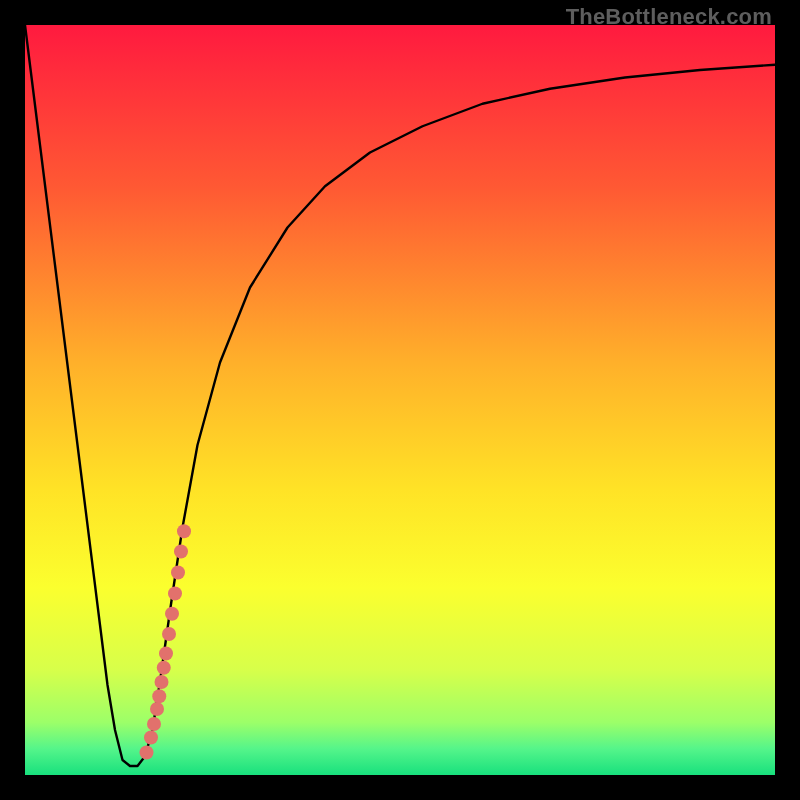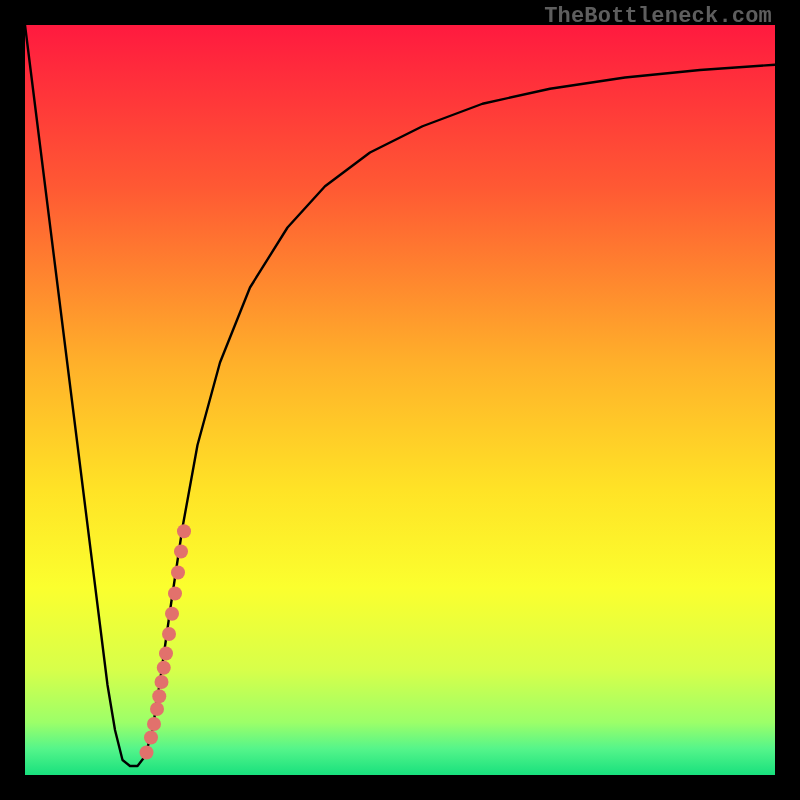--- a/index.html
+++ b/index.html
@@ -9,21 +9,20 @@
     height: 800px;
     overflow: hidden;
     background: #000;
     font-family: Arial, Helvetica, sans-serif;
   }
   .frame {
     position: absolute;
     left: 0; top: 0;
     width: 800px; height: 800px;
     background: #000;
-    font-family: Liberation Mono, monospace;
   }
   .plot {
     position: absolute;
     left: 25px; top: 25px;
     width: 750px; height: 750px;
     overflow: hidden;
   }
   .watermark {
     position: absolute;
     top: 4px;

